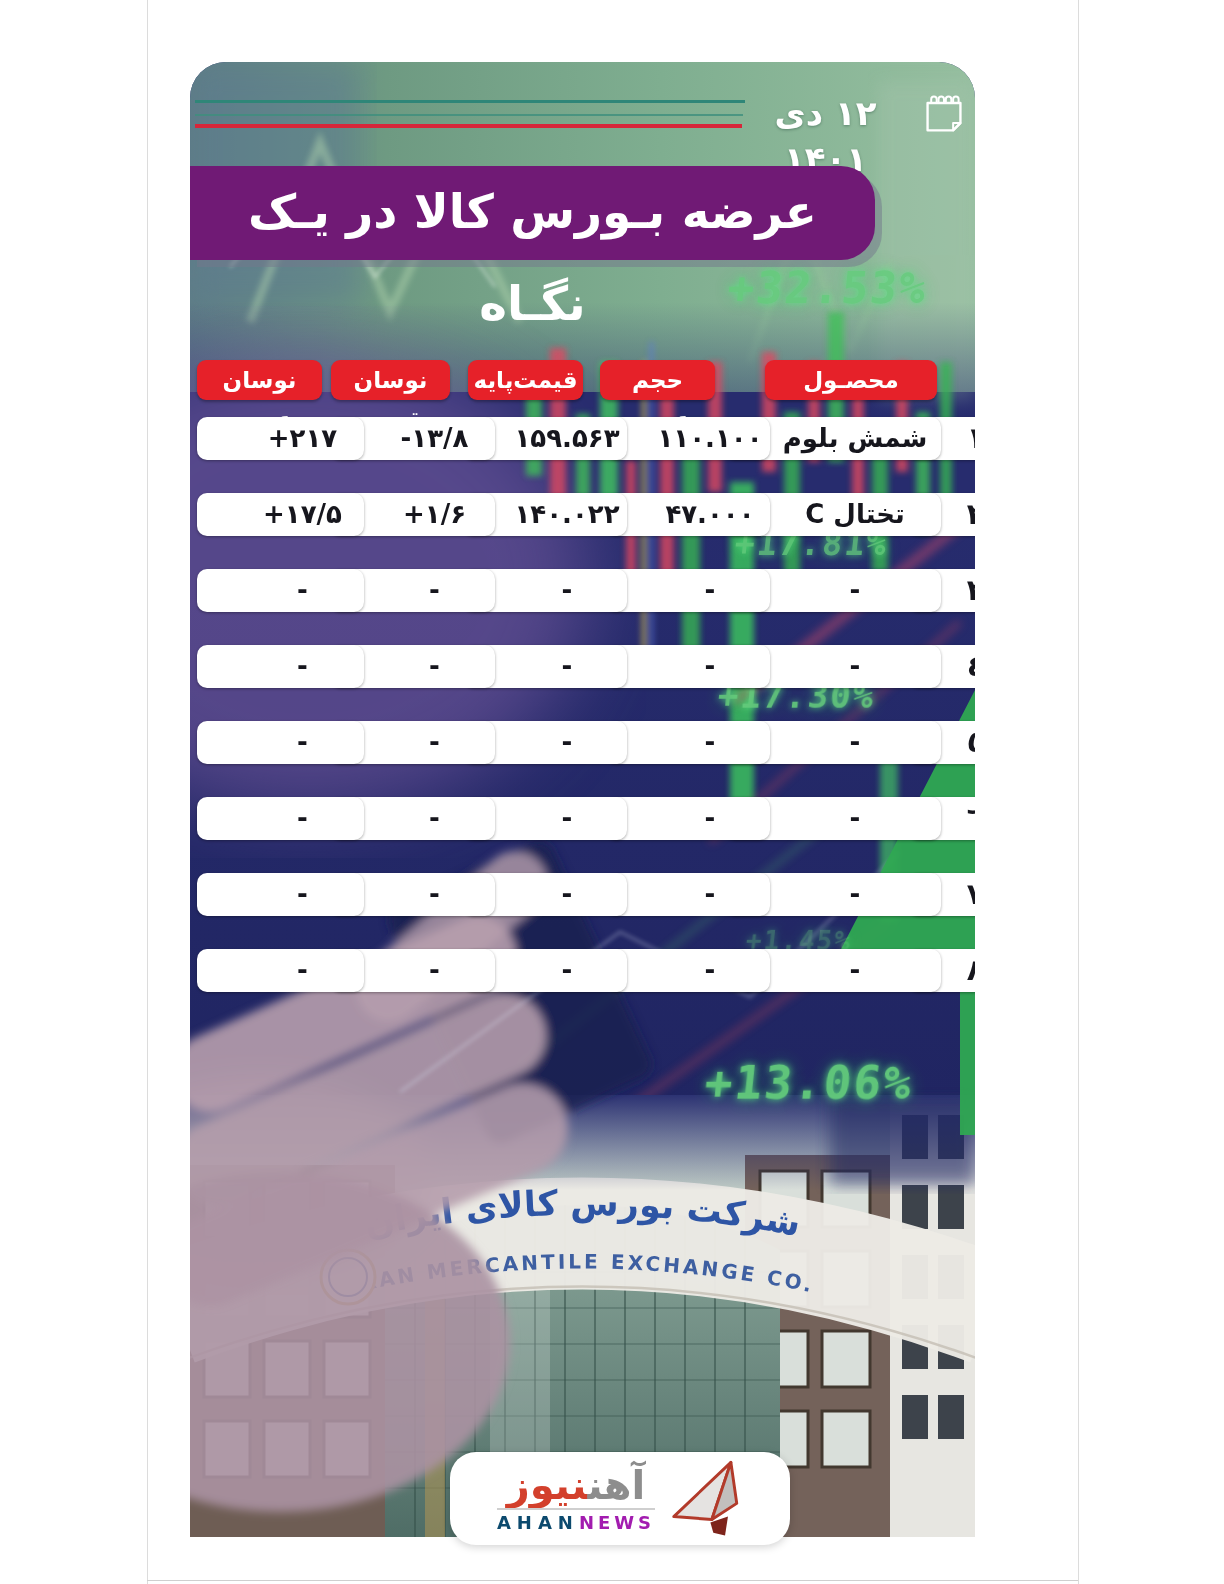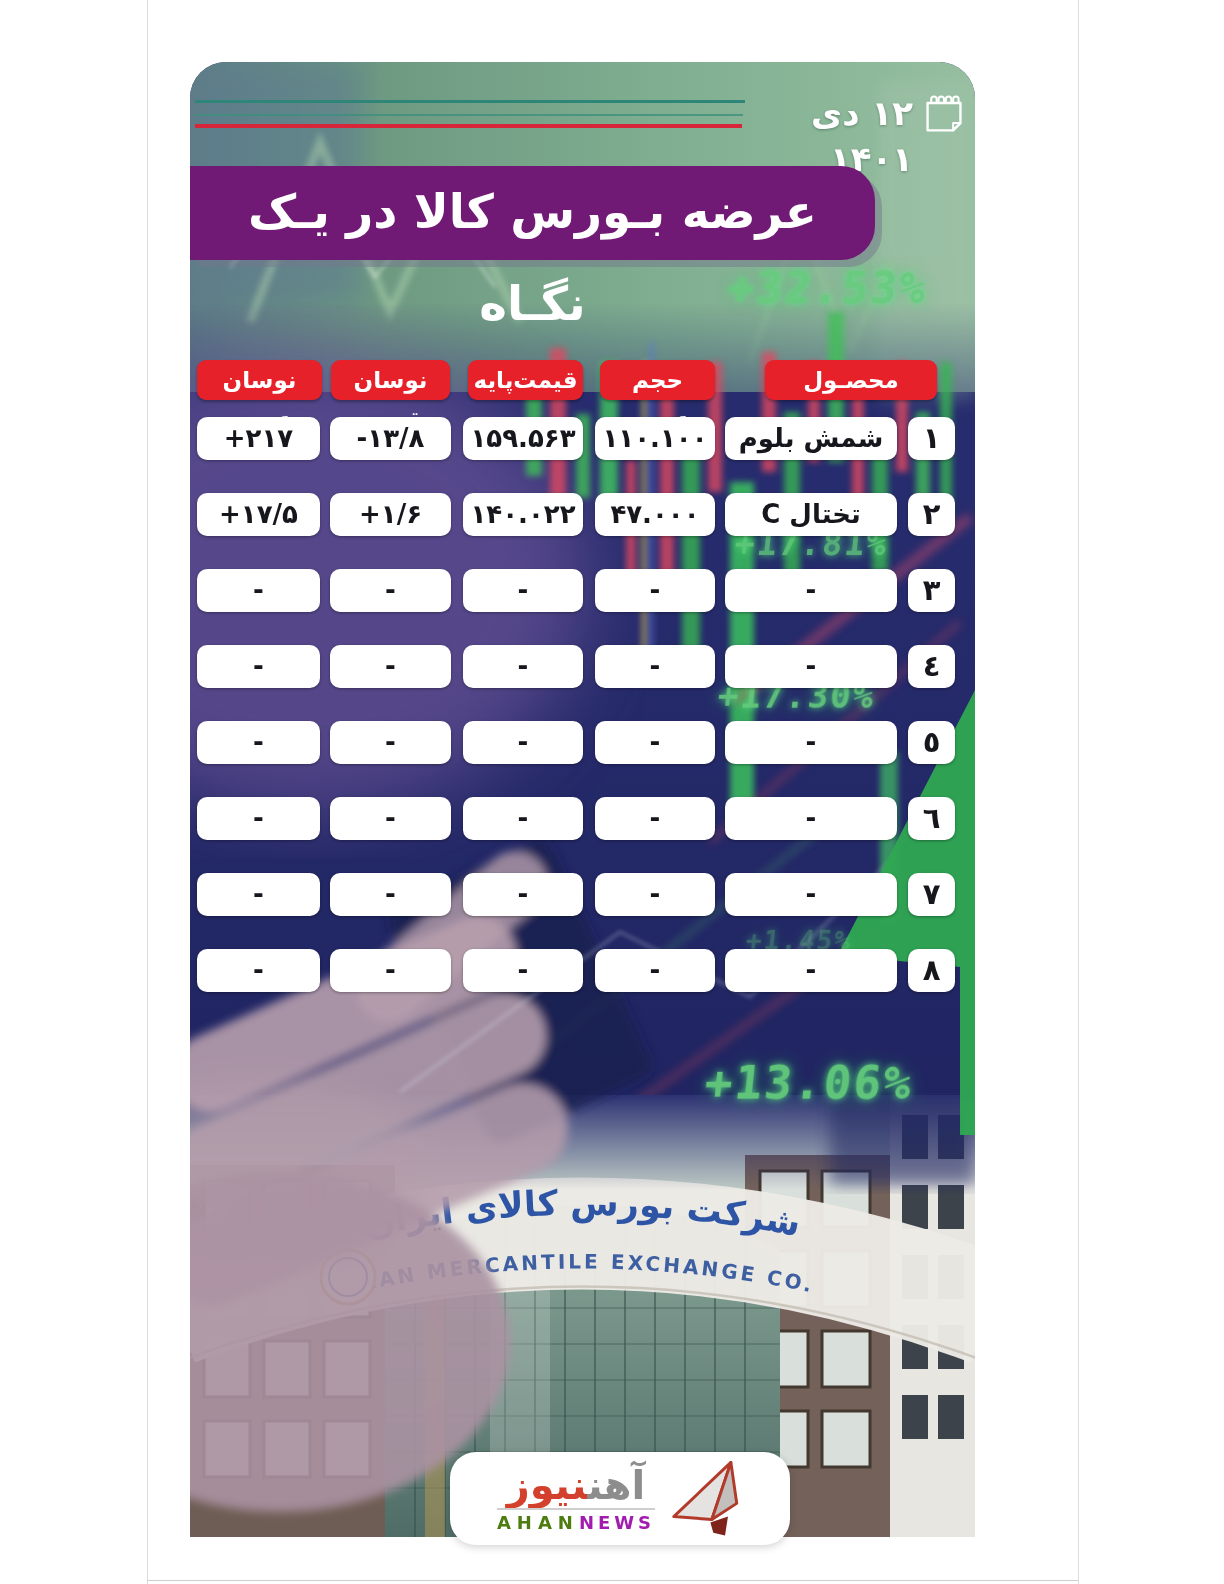--- a/index.html
+++ b/index.html
@@ -12,21 +12,21 @@
         border-radius:36px 36px 0 0;overflow:hidden;background:#272c6e;}
   .bg{position:absolute;left:0;top:0;z-index:0;}
 
   
   .hline{position:absolute;z-index:2;}
   .hl-teal1{left:5px;top:38px;width:550px;height:3px;background:#2f8678;}
   .hl-teal2{left:5px;top:52px;width:548px;height:2px;background:#3d8f7d;opacity:.8;}
   .hl-red{left:5px;top:62px;width:547px;height:4px;background:#d7263a;}
 
   .date{position:absolute;z-index:2;left:548px;top:28px;width:175px;height:46px;
-        color:#fff;font-size:34px;font-weight:800;direction:rtl;text-align:right;
+        color:#fff;font-size:34px;font-weight:800;direction:rtl;text-align:center;
         line-height:46px;text-shadow:0 1px 3px rgba(0,40,30,.35);}
   .cal{position:absolute;z-index:2;left:733px;top:29px;}
 
   .banner{position:absolute;z-index:2;left:0;top:104px;width:685px;height:94px;
           background:#701a75;border-radius:0 34px 34px 0;
           box-shadow:7px 7px 0 rgba(115,120,140,.5);}
   .banner span{display:block;direction:rtl;text-align:center;color:#fff;
           font-size:47px;font-weight:800;line-height:92px;letter-spacing:1px;}
 
   
@@ -45,39 +45,39 @@
          text-align:center;line-height:40px;box-shadow:0 2px 3px rgba(0,0,0,.3);}
   .h-prod{left:575px;width:172px;}
   .h-vol{left:410px;width:115px;}
   .h-base{left:278px;width:115px;}
   .h-price{left:141px;width:119px;}
   .h-sup{left:7px;width:125px;}
 
   .row{position:absolute;z-index:3;left:0;width:785px;height:43px;}
   .cell{position:absolute;top:0;height:43px;background:#fff;border-radius:10px;
         text-align:center;line-height:43px;color:#16161d;font-size:26px;font-weight:700;
-        box-shadow:0 1px 3px rgba(0,0,0,.35);}
+        box-shadow:0 1px 3px rgba(0,0,0,.35);padding-left:44px;}
   .c-badge{left:718px;width:47px;font-size:29px;font-weight:800;}
   .c-prod{left:535px;width:172px;direction:rtl;}
-  .c-vol{left:405px;width:120px;direction:ltr;}
+  .c-vol{left:416px;width:120px;direction:ltr;}
   .c-base{left:273px;width:120px;direction:ltr;}
   .c-price{left:140px;width:121px;direction:ltr;}
   .c-sup{left:7px;width:123px;direction:ltr;}
 
   
   .logo-box{position:absolute;z-index:5;left:450px;top:1452px;width:340px;height:93px;
             background:#fff;border-radius:26px;box-shadow:0 2px 8px rgba(0,0,0,.18);
             display:flex;align-items:center;justify-content:center;gap:14px;}
   .logo-texts{display:flex;flex-direction:column;align-items:center;justify-content:flex-end;}
   .logo-fa{direction:rtl;font-size:40px;font-weight:800;line-height:42px;}
   .logo-fa .fa-gray{color:#8d8d8d;}
   .logo-fa .fa-red{color:#d3402c;}
   .logo-sep{width:158px;height:2px;background:#cfcfcf;margin:2px 0 3px;}
   .logo-en{font-size:18px;font-weight:bold;line-height:20px;}
-  .logo-en .en-gray{color:#4d7c0f;letter-spacing:6px;}
+  .logo-en .en-gray{color:#0c4a6e;letter-spacing:6px;}
   .logo-en .en-red{color:#a21caf;letter-spacing:4px;}
 </style>
 </head>
 <body>
 
 <div class="page">
   <div class="edge-v" style="left:147px"></div>
   <div class="edge-v" style="left:1078px"></div>
   <div class="edge-h"></div>
 

